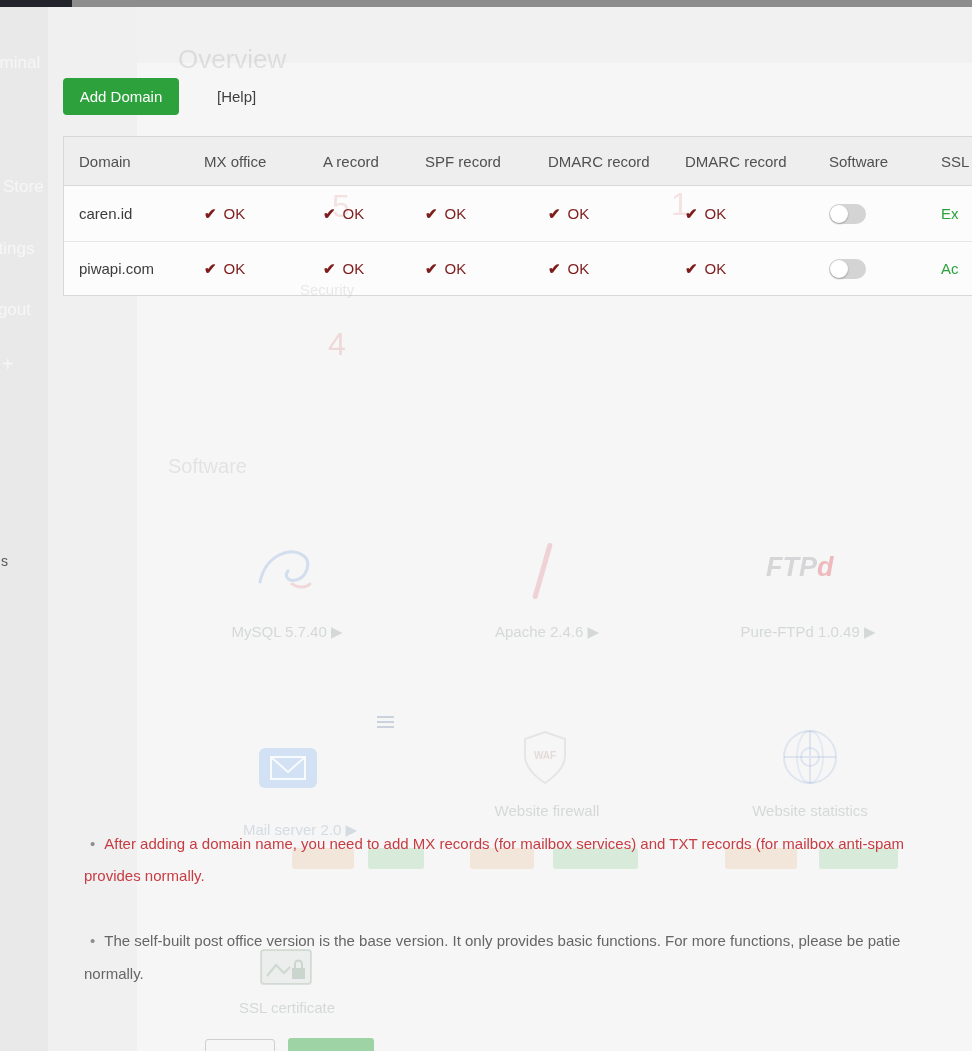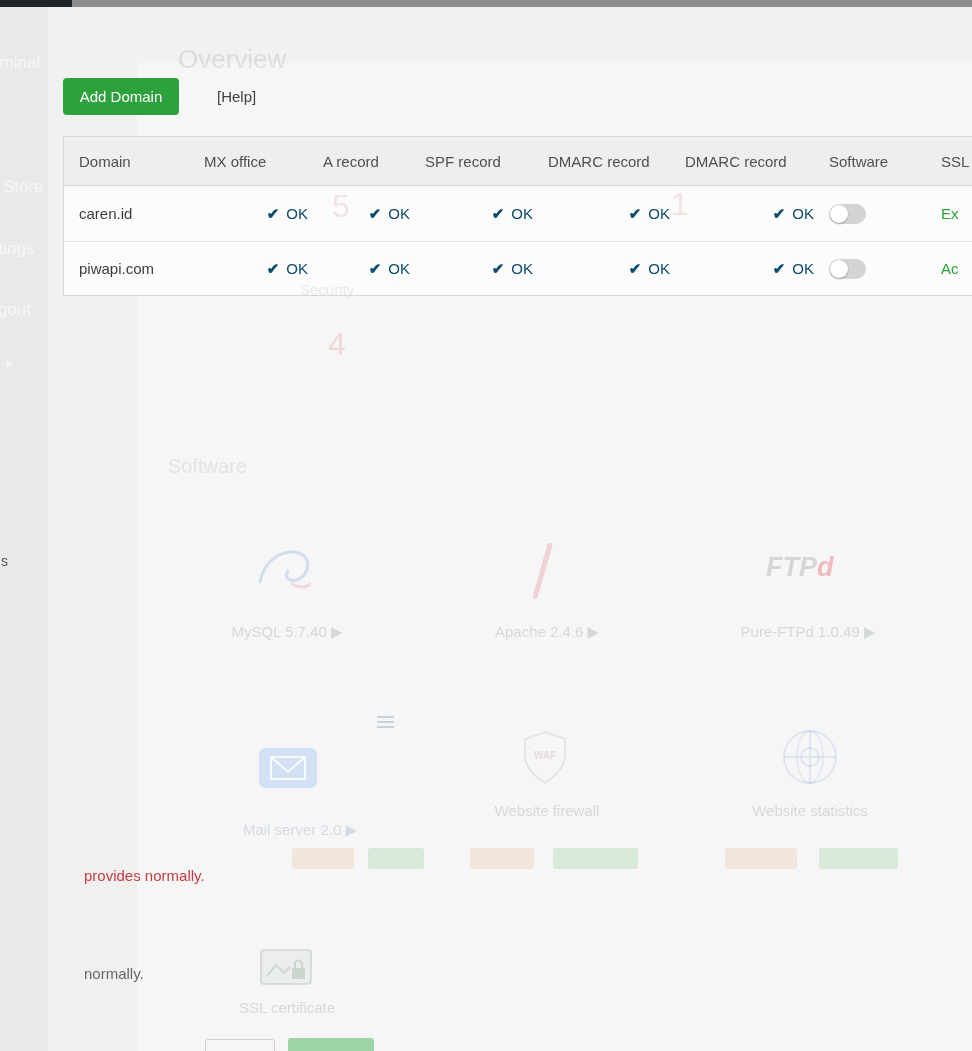--- a/index.html
+++ b/index.html
@@ -48,21 +48,21 @@
   .help-link { left:217px; top:88px; font-size:15px; color:#404040; text-decoration:none; }
 
   .dtable { position:absolute; left:63px; top:136px; width:1000px; z-index:3;
             border:1px solid #d8d8d8; background:#fcfcfc; font-size:15px; }
   .trow { display:flex; align-items:center; }
   .thead { height:49px; background:#eeeeee; color:#505050; border-bottom:1px solid #d8d8d8; }
   .tbody-row { height:54px; color:#3c3c3c; }
   .tbody-row + .tbody-row { border-top:1px solid #e6e6e6; }
   .cell { padding-left:15px; flex:none; white-space:nowrap; overflow:visible; }
   .c1{width:125px}.c2{width:119px}.c3{width:102px}.c4{width:123px}.c5{width:137px}.c6{width:144px}.c7{width:112px}.c8{width:75px}
-  .ok { color:#0c4a6e;text-align:right; }
+  .ok { color:#7f1d1d; }
   .ok .chk { font-weight:bold; margin-right:7px; }
   .ssl-link { color:#2da23c; cursor:pointer; }
   .toggle { position:relative; width:37px; height:20px; border-radius:10px; background:#d4d4d4; cursor:pointer; }
   .toggle .knob { position:absolute; left:1px; top:1px; width:18px; height:18px; border-radius:50%; background:#ffffff;
                   box-shadow:0 1px 2px rgba(0,0,0,.28); }
 
   .note-line { position:absolute; font-size:15px; white-space:nowrap; z-index:5; }
   .note-line .dot { color:#8f8f8f; margin-right:9px; }
   .note-red  { color:#c73c42; }
   .note-gray { color:#666666; }
@@ -199,16 +199,18 @@
       <div class="cell c6 ok"><span class="chk">✔</span><span>OK</span></div>
       <div class="cell c7">
         <div class="toggle">
             <div class="knob"></div>
           </div>
       </div>
       <div class="cell c8 ssl-link">Ac</div>
     </div>
   </div>
 
+  <div class="note-line note-red" style="left:90px; top:835px"><span class="dot">•</span><span>After adding a domain name, you need to add MX records (for mailbox services) and TXT records (for mailbox anti-spam</span></div>
   <div class="note-line note-red" style="left:84px; top:867px">provides normally.</div>
+  <div class="note-line note-gray" style="left:90px; top:932px"><span class="dot">•</span><span>The self-built post office version is the base version. It only provides basic functions. For more functions, please be patie</span></div>
   <div class="note-line note-gray" style="left:84px; top:965px">normally.</div>
 
 </div>
 
 </body></html>

